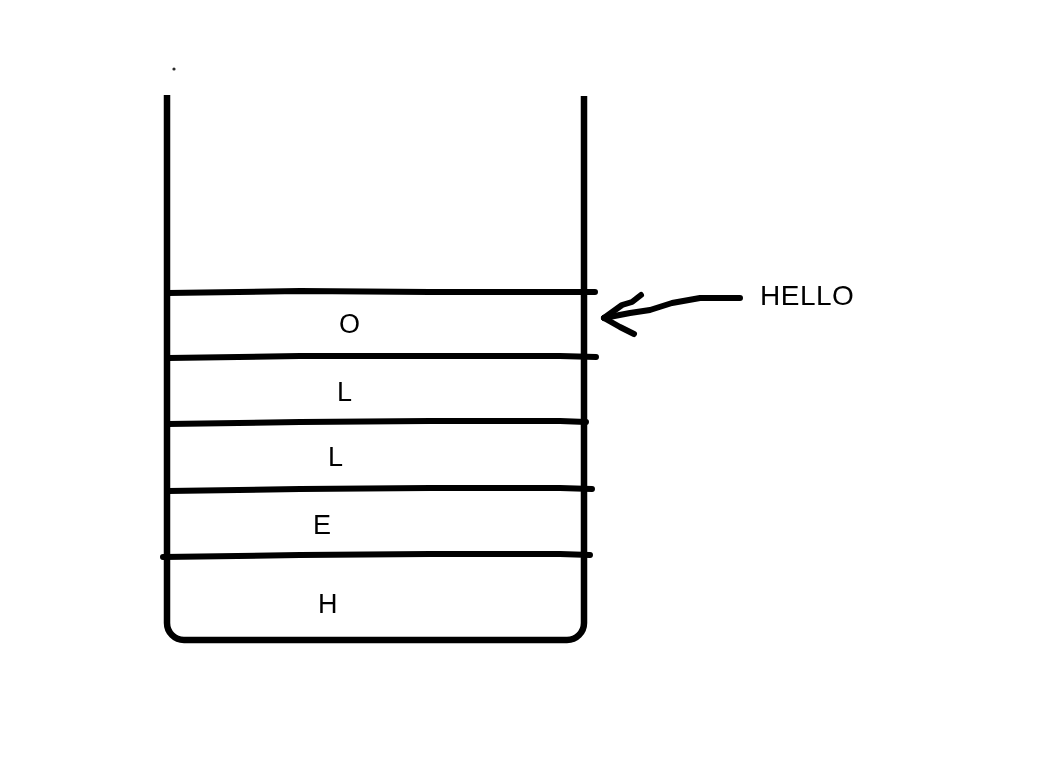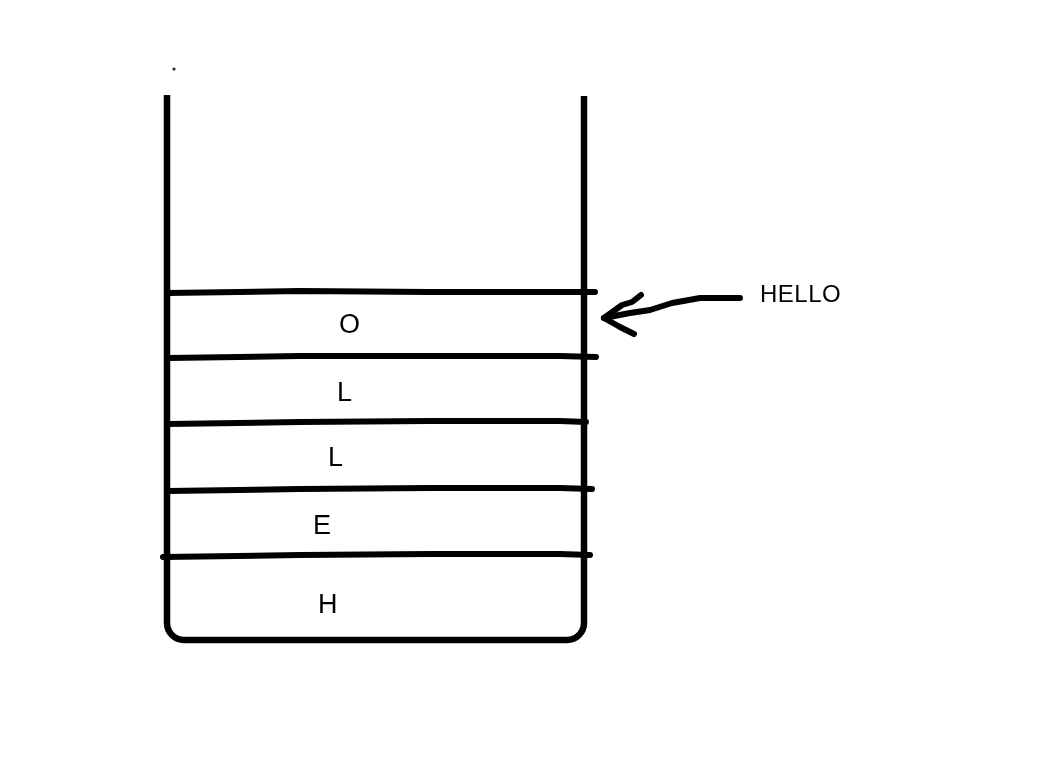--- a/index.html
+++ b/index.html
@@ -34,21 +34,21 @@
     line-height: 1;
     letter-spacing: 0.5px;
     white-space: nowrap;
     user-select: none;
   }
   #annotation-label {
     position: absolute;
     left: 760px;
     top: 281px;
     font-family: "Liberation Sans", sans-serif;
-    font-size: 24px;
+    font-size: 28px;
     font-weight: 400;
     color: #000000;
     line-height: 1.05;
     letter-spacing: 0.5px;
     white-space: nowrap;
     user-select: none;
   }
   .stroke {
     fill: none;
     stroke: #000000;

